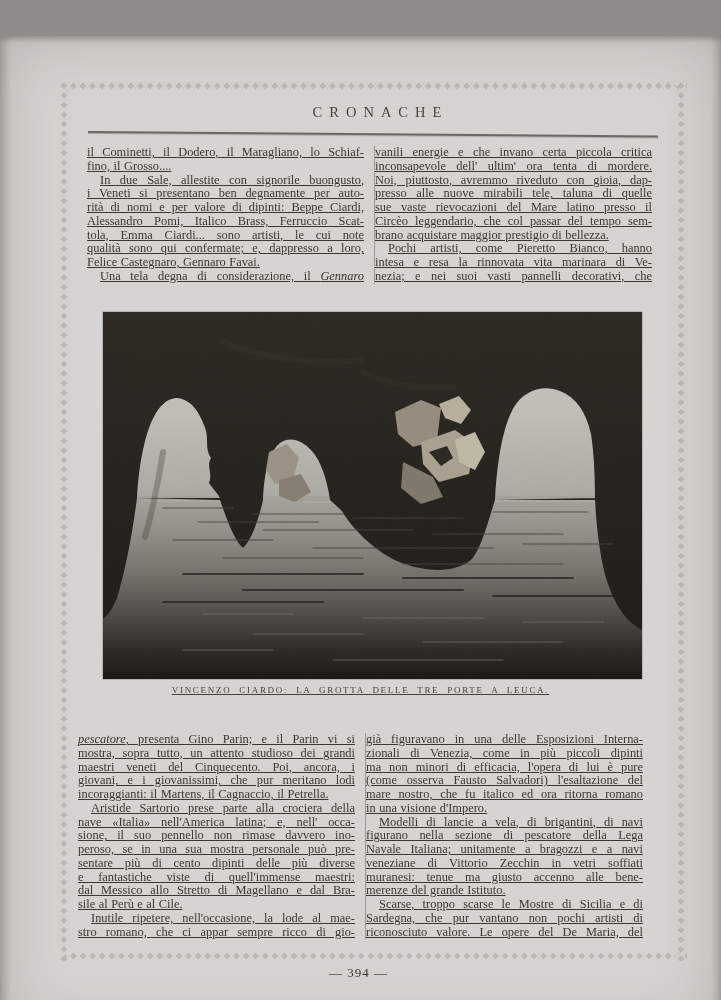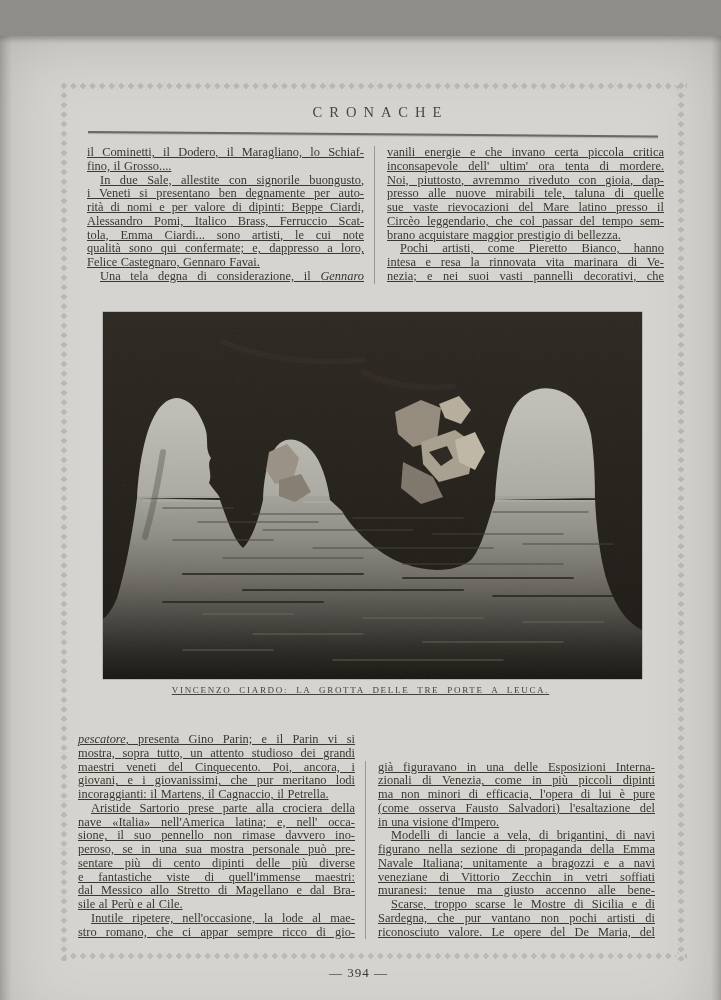--- a/index.html
+++ b/index.html
@@ -42,21 +42,21 @@
     position:absolute;left:88px;top:95px;width:570px;height:1.6px;
     background:#6b6963;transform:rotate(0.45deg);transform-origin:left center;
     box-shadow:0 1px 1px rgba(107,105,99,.35);
   }
 
   
   .tblock{position:absolute;display:flex;}
   .tblock.top{left:87px;top:110px;}
   .tblock.bottom{left:78px;top:697px;align-items:flex-end;}
   .col{width:277px;}
-  .col.second{border-left:1px solid rgba(92,89,80,.5);padding-left:12px;margin-left:10px;}
+  .col.second{border-left:1px solid rgba(92,89,80,.5);margin-left:10px;}
   .ln{
     font-size:12.4px;line-height:13.75px;white-space:normal;
     text-align:justify;text-align-last:justify;
     word-spacing:.4px;color:#3b382f;text-decoration:underline;
   }
   .ln.end{text-align-last:left;}
   .ln.ind{text-indent:13px;}
   .it{font-style:italic;}
 
   
@@ -217,26 +217,28 @@
       <div class="ln">dal Messico allo Stretto di Magellano e dal Bra-</div>
       <div class="ln end">sile al Perù e al Cile.</div>
       <div class="ln ind">Inutile ripetere, nell'occasione, la lode al mae-</div>
       <div class="ln">stro romano, che ci appar sempre ricco di gio-</div>
     </div>
     <div class="col second">
       <div class="ln">già figuravano in una delle Esposizioni Interna-</div>
       <div class="ln">zionali di Venezia, come in più piccoli dipinti</div>
       <div class="ln">ma non minori di efficacia, l'opera di lui è pure</div>
       <div class="ln">(come osserva Fausto Salvadori) l'esaltazione del</div>
+      <div class="ln">mare nostro, che fu italico ed ora ritorna romano</div>
       <div class="ln end">in una visione d'Impero.</div>
       <div class="ln ind">Modelli di lancie a vela, di brigantini, di navi</div>
-      <div class="ln">figurano nella sezione di propaganda della Emma</div>
+      <div class="ln">figurano nella sezione di pescatore della Lega</div>
       <div class="ln">Navale Italiana; unitamente a bragozzi e a navi</div>
       <div class="ln">veneziane di Vittorio Zecchin in vetri soffiati</div>
       <div class="ln">muranesi: tenue ma giusto accenno alle bene-</div>
+      <div class="ln end">merenze del grande Istituto.</div>
       <div class="ln ind">Scarse, troppo scarse le Mostre di Sicilia e di</div>
       <div class="ln">Sardegna, che pur vantano non pochi artisti di</div>
       <div class="ln">riconosciuto valore. Le opere del De Maria, del</div>
     </div>
   </section>
 
   <div class="pagenum">— 394 —</div>
 
 </div>
 

